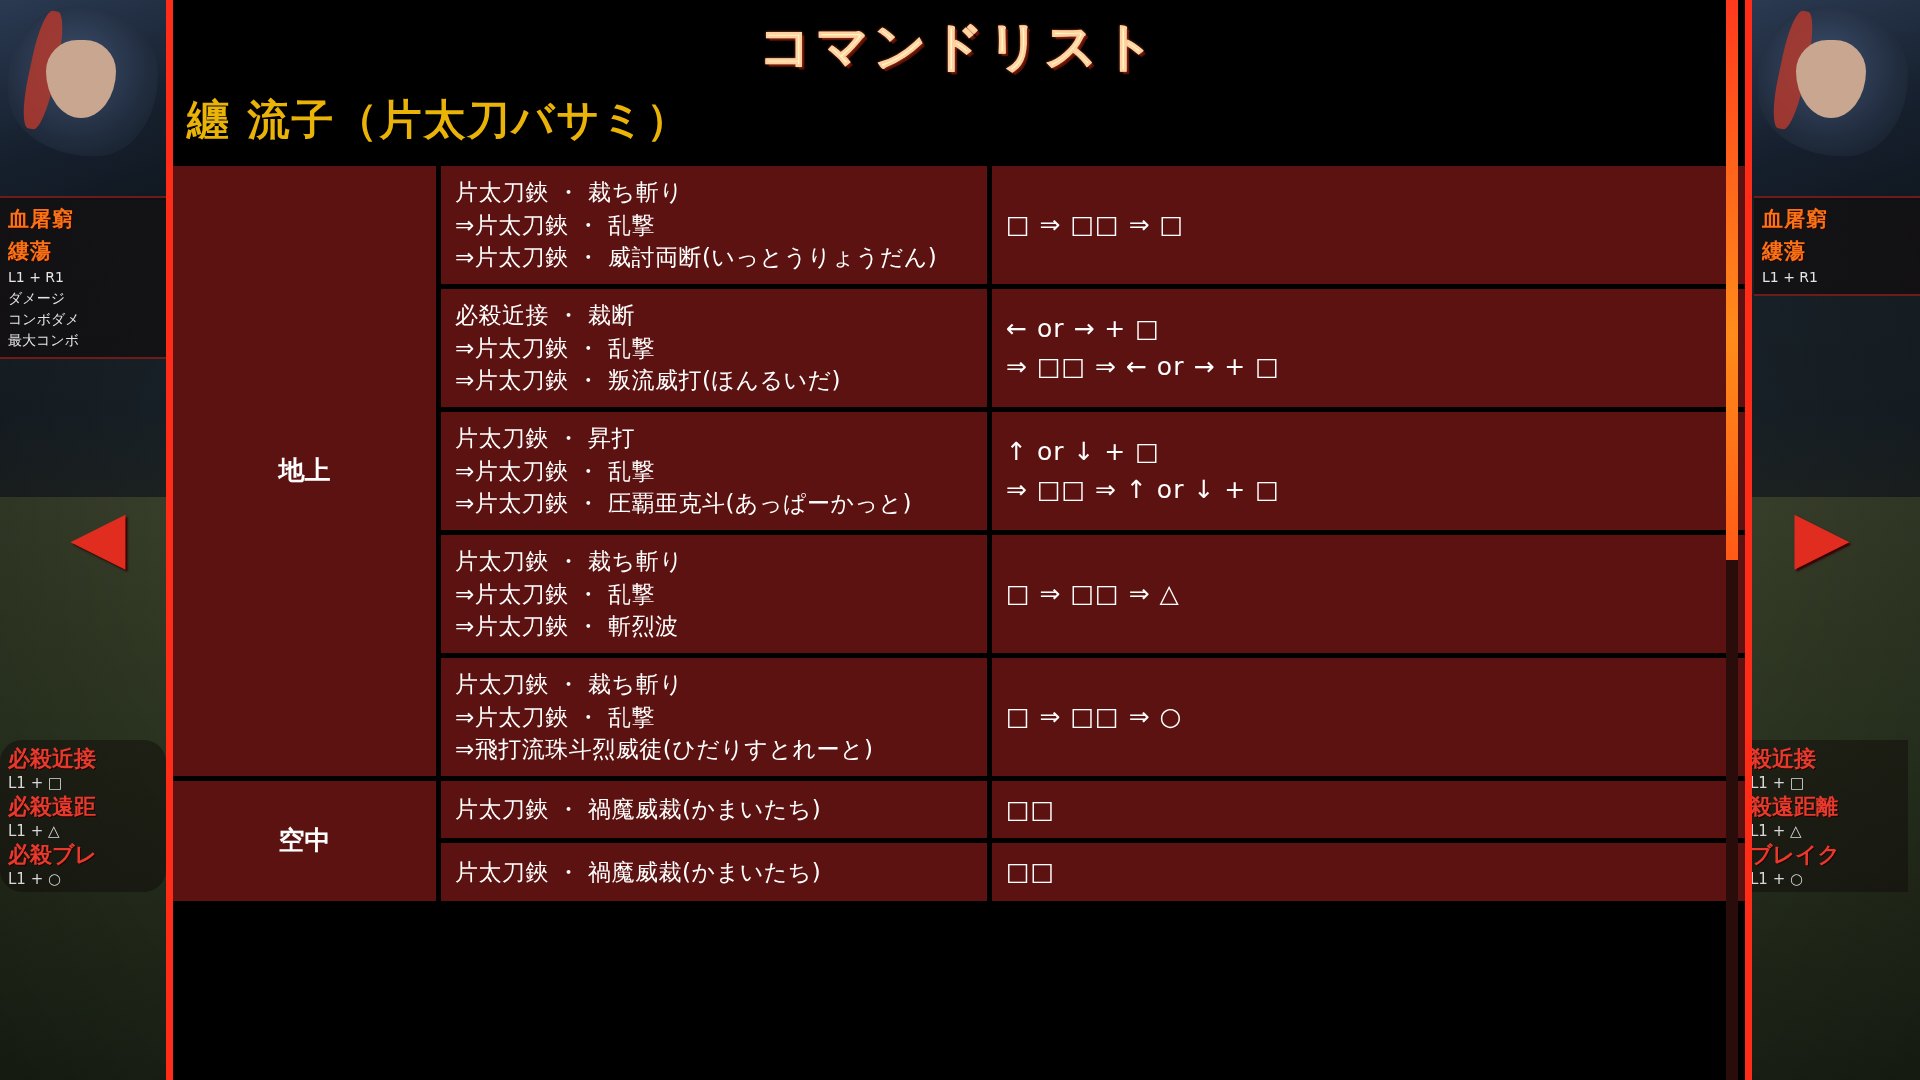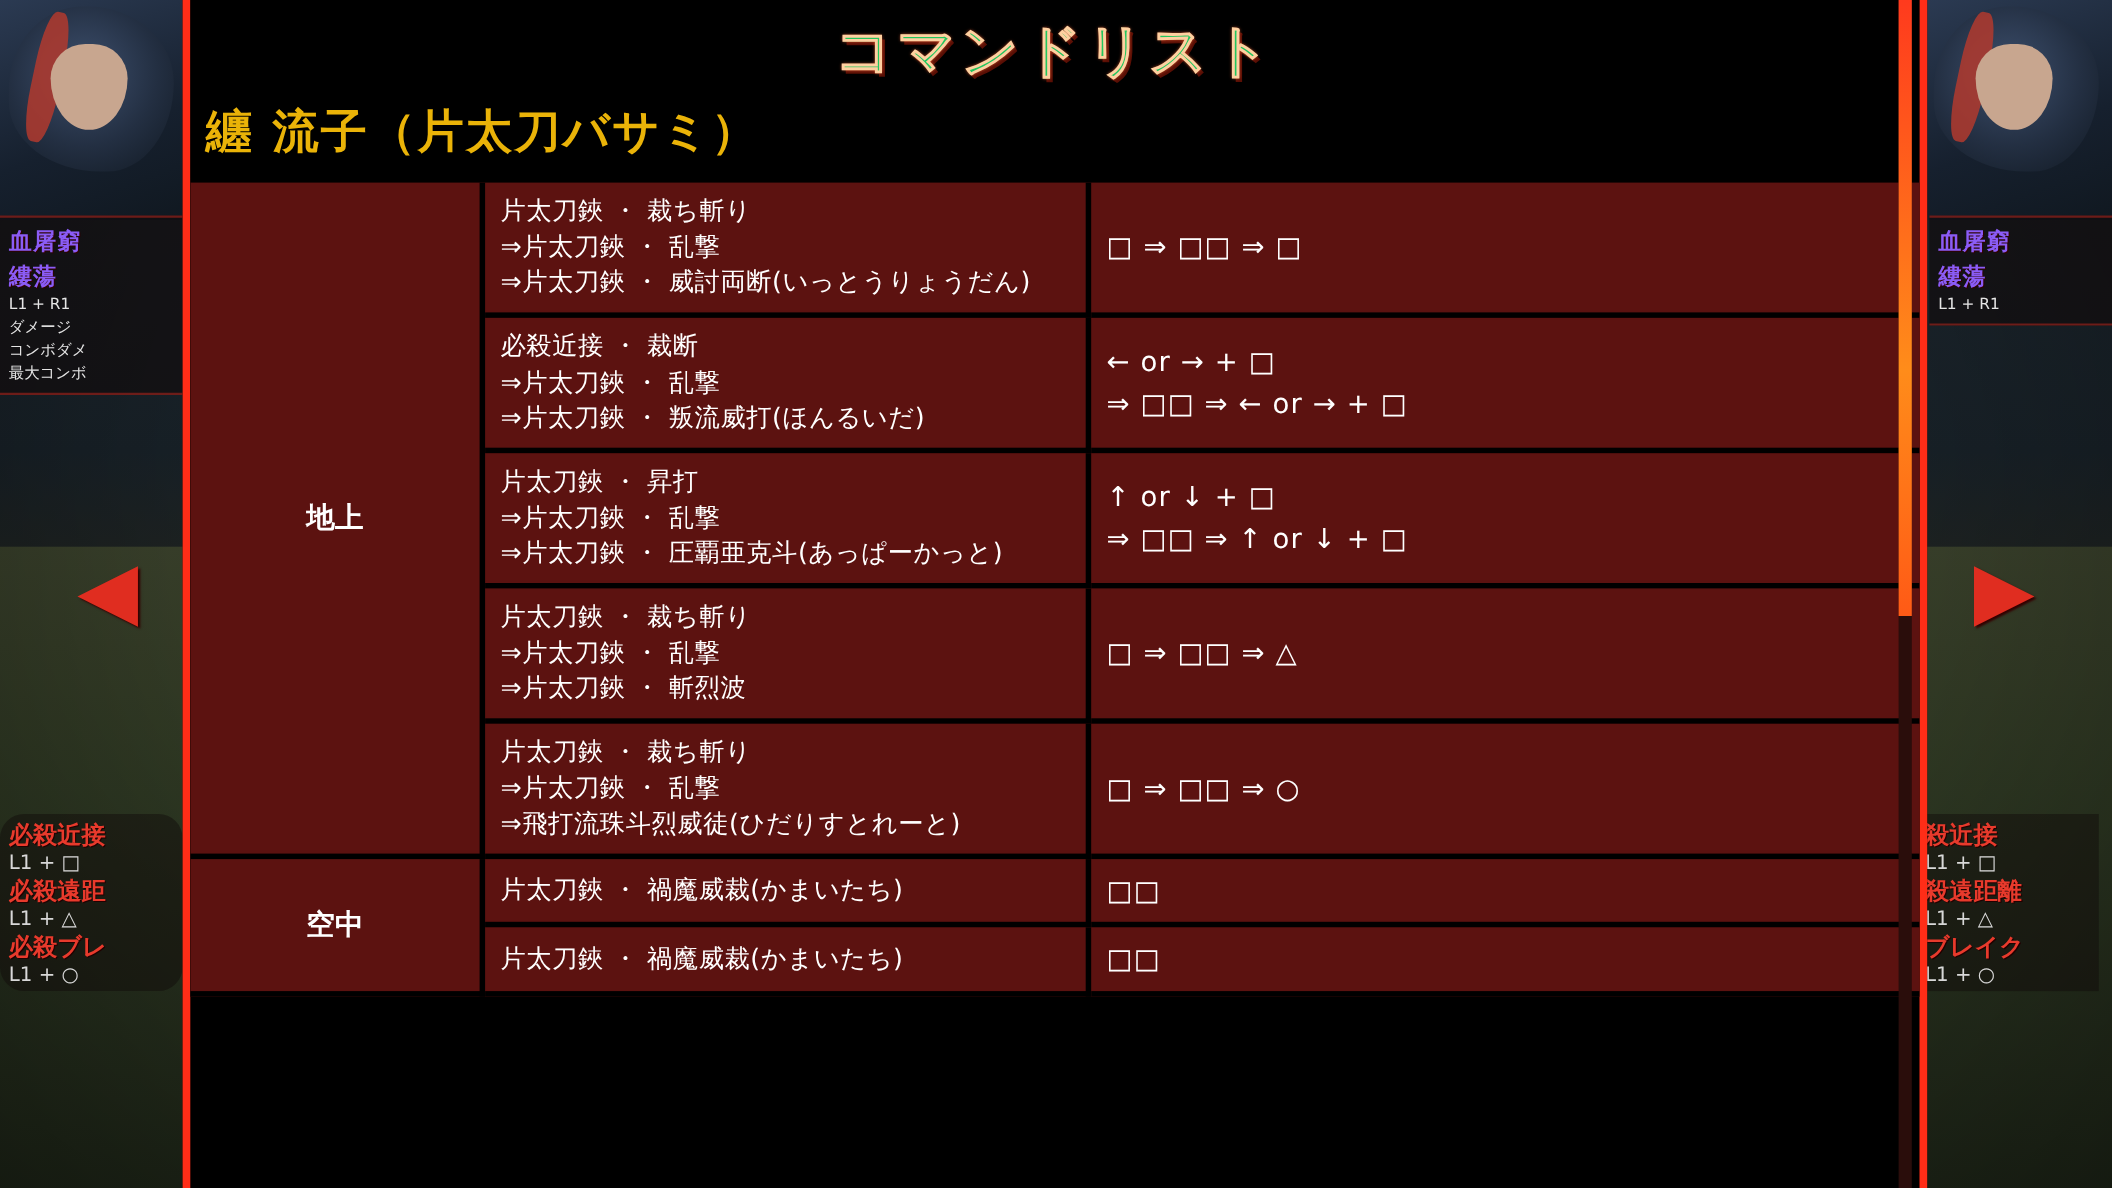--- a/index.html
+++ b/index.html
@@ -74,21 +74,21 @@
     font-size: 15px;
     line-height: 1.5;
     padding: 6px 8px;
     border-top: 2px solid rgba(200,40,30,.5);
     border-bottom: 2px solid rgba(200,40,30,.5);
   }
   .side-panel.left  { left: 0; }
   .side-panel.right { right: 0; }
 
   .sp-title {
-    color: #8b5cf6;
+    color: #f97316;
     font-weight: bold;
     font-size: 21px;
     letter-spacing: 1px;
     text-shadow: 1px 1px 0 #300;
   }
   .sp-sub {
     color: #e5e5e5;
     font-size: 14px;
   }
   .sp-row {
@@ -108,21 +108,21 @@
   .sbl-name {
     color: #e83a2c;
     font-weight: bold;
     font-size: 22px;
     text-shadow: 1px 1px 0 #200;
     white-space: nowrap;
     overflow: hidden;
   }
   .sbl-cmd {
     color: #d8d8d8;
-    font-size: 18px;
+    font-size: 15px;
     white-space: nowrap;
   }
 
   
   .nav-arrow {
     position: absolute;
     top: 500px;
     width: 104px;
     height: 78px;
     color: #e02d20;
@@ -147,21 +147,21 @@
     border-right: 7px solid #ff2d17;
     overflow: hidden;
   }
 
   .win-header {
     background: #000;
     padding: 6px 0 0 0;
   }
   .win-title {
     text-align: center;
-    color: #22c55e;
+    color: #fef9c3;
     font-size: 52px;
     font-weight: bold;
     letter-spacing: 4px;
     -webkit-text-stroke: 1px #ffd0a0;
     text-shadow: 0 0 3px #ff6b3a, 3px 3px 0 #5a0f05;
     padding: 6px 0 4px 0;
   }
   .char-name {
     color: #eab308;
     font-size: 42px;

